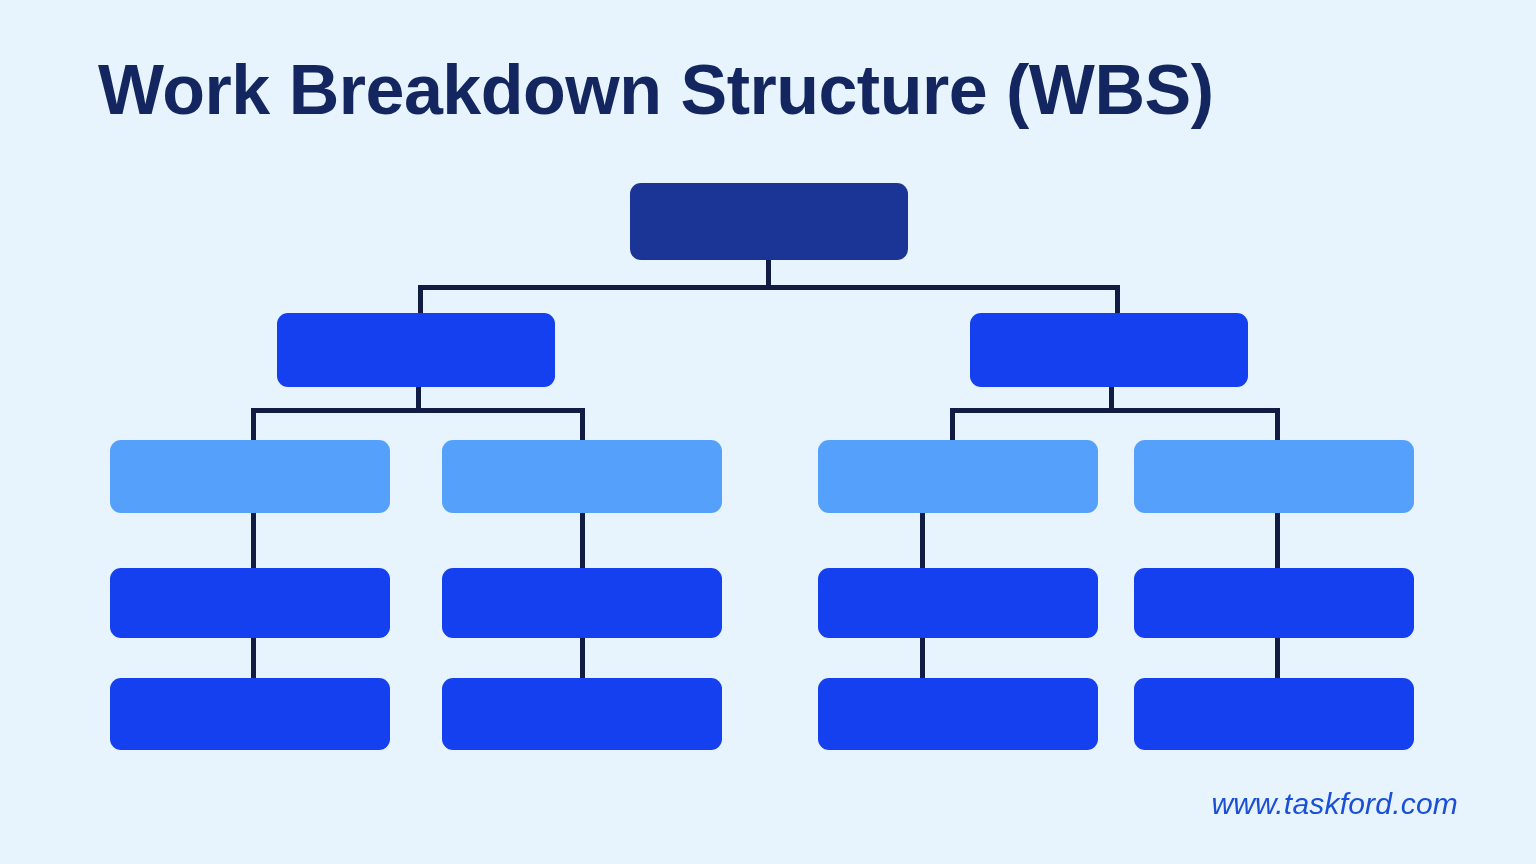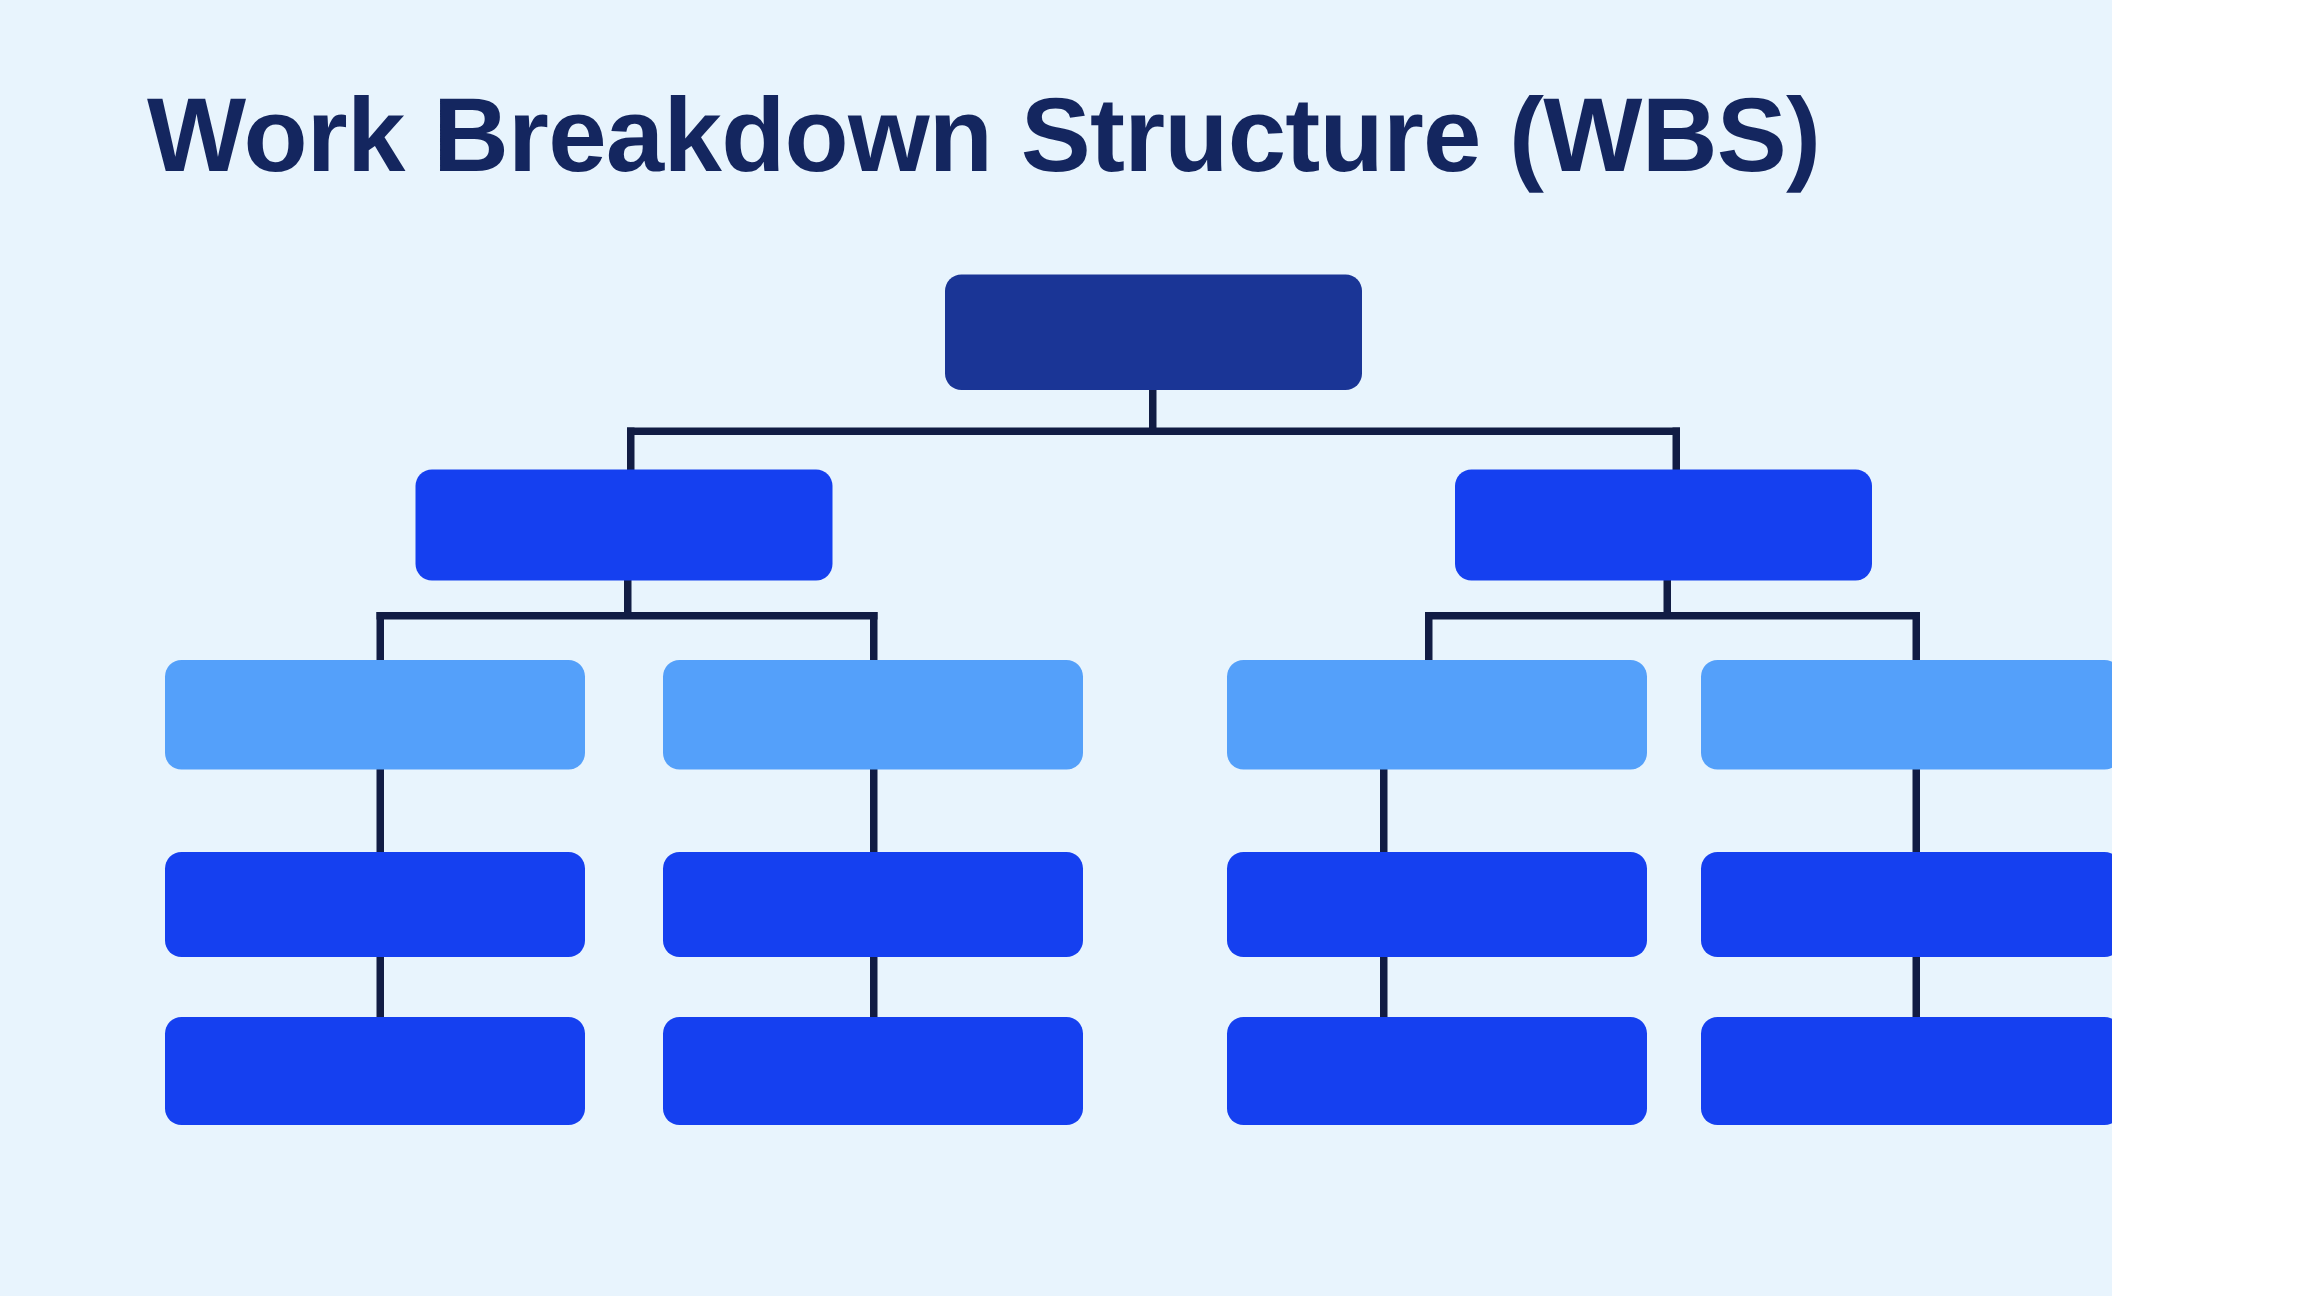--- a/index.html
+++ b/index.html
@@ -7,21 +7,21 @@
     padding: 0;
   }
   body {
     width: 1536px;
     height: 864px;
     overflow: hidden;
     font-family: "Liberation Sans", sans-serif;
   }
   #stage {
     position: relative;
-    width: 1408px;
+    width: 1536px;
     height: 864px;
     background: #e8f4fd;
     overflow: hidden;
   }
 
   
   #page-title {
     position: absolute;
     left: 98px;
     top: 55px;
@@ -165,14 +165,15 @@
     </div>
     <div class="wbs-node lvl-task" style="left: 818px; top: 678px; width: 280px; height: 72px; background: rgb(21, 64, 240);">
       <span class="node-label"></span>
     </div>
     <div class="wbs-node lvl-task" style="left: 1134px; top: 678px; width: 280px; height: 72px; background: rgb(21, 64, 240);">
       <span class="node-label"></span>
     </div>
 
   </div>
 
+  <div id="site-url" style="color: rgb(26, 80, 216);">www.taskford.com</div>
 
 </div>
 
 </body></html>

